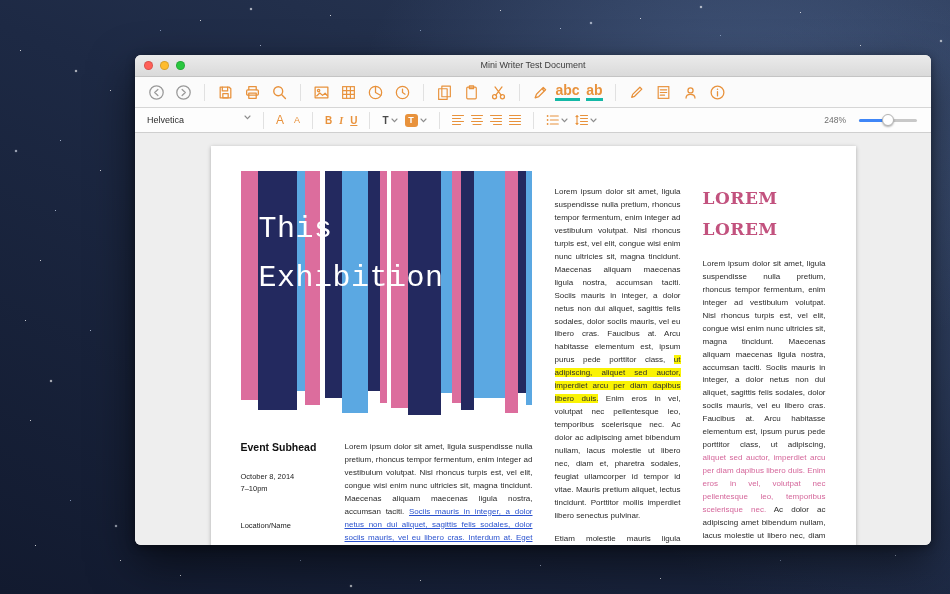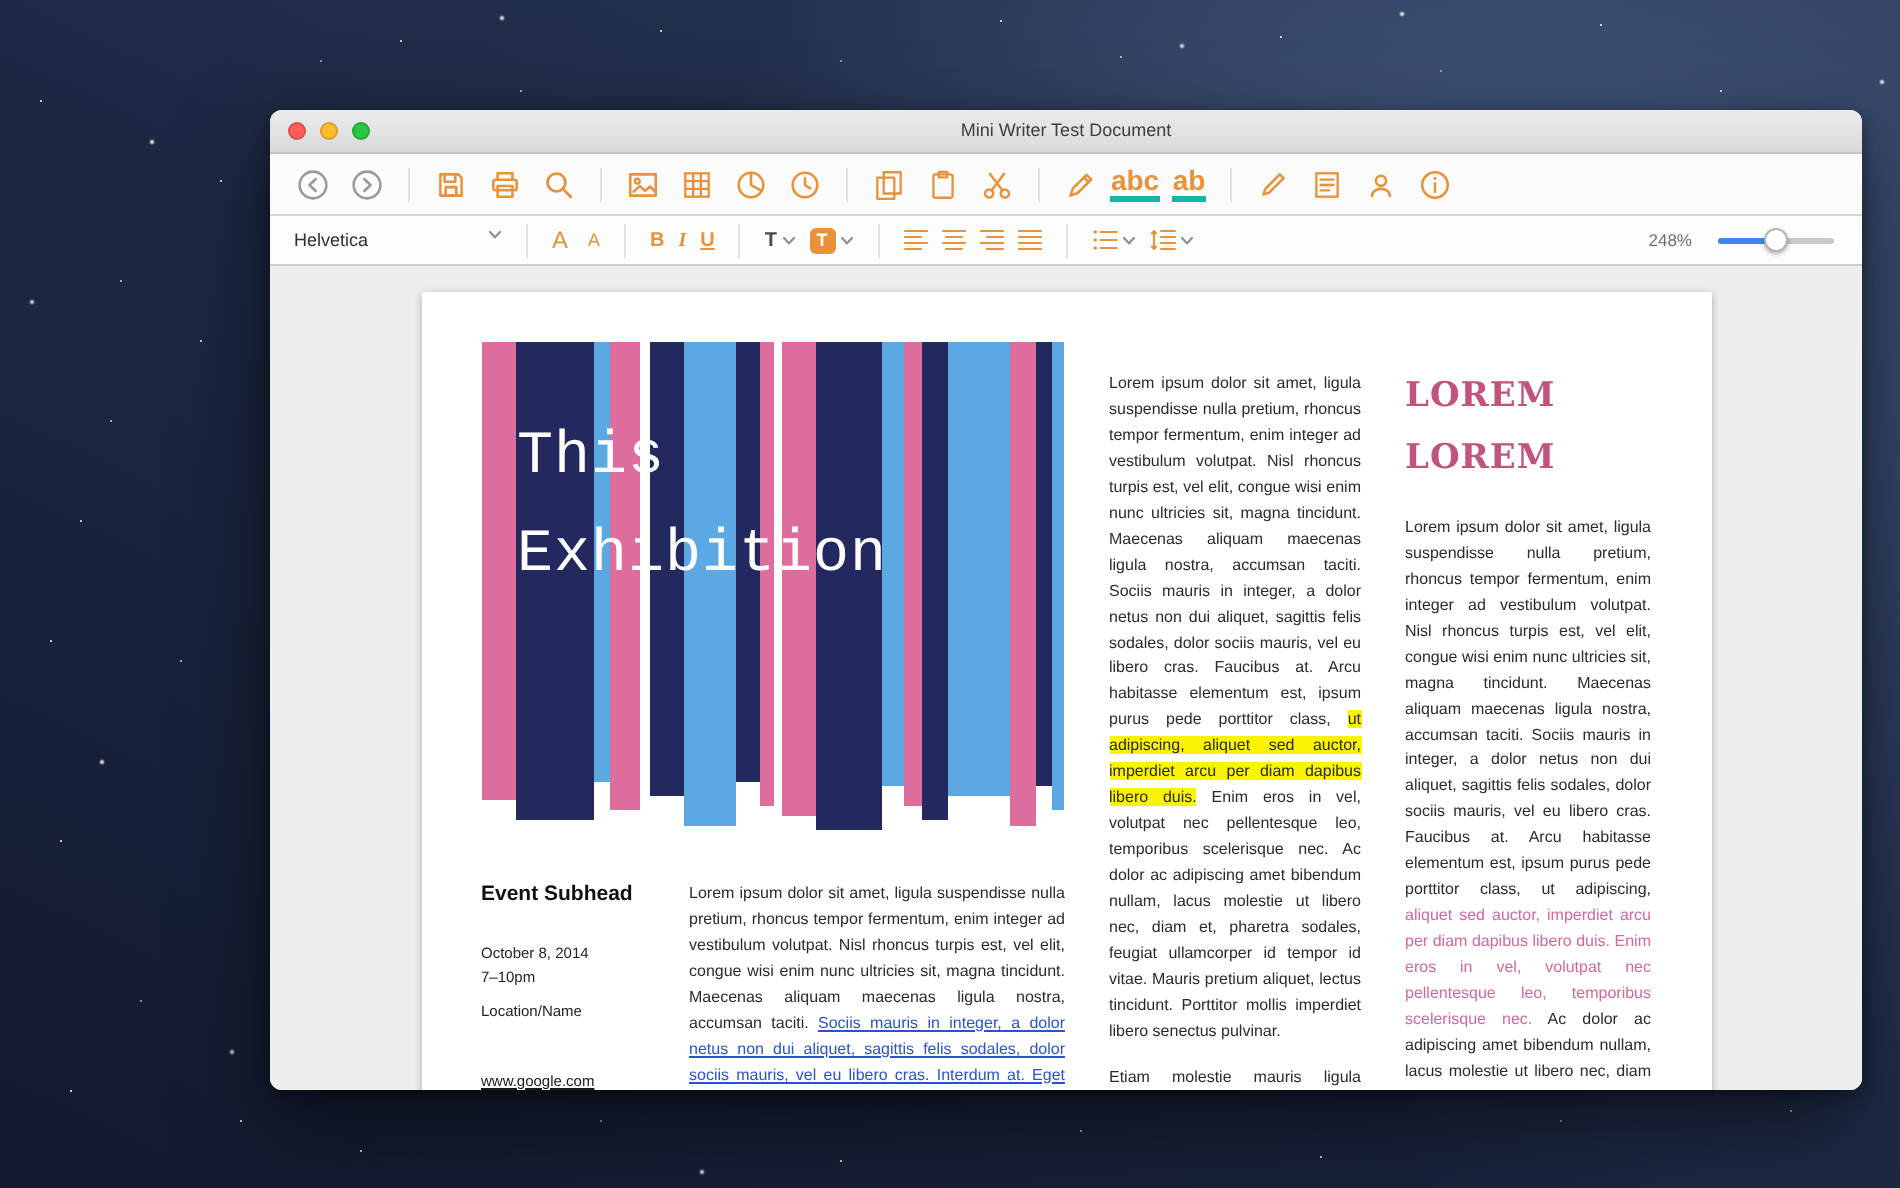--- a/index.html
+++ b/index.html
@@ -66,21 +66,21 @@
 
   .poster{position:relative;height:244px;overflow:hidden;}
   .stripes{display:flex;align-items:flex-start;height:100%;}
   .stripe{flex-shrink:0;}
   .poster-title{position:absolute;left:18px;top:34px;color:#fff;font-size:30px;line-height:49px;letter-spacing:.5px;font-weight:normal;font-family:Liberation Mono, monospace;}
 
   .below{display:flex;gap:16px;margin-top:26px;}
   .event{width:88px;flex-shrink:0;}
   .ev-subhead{font-size:10.5px;font-weight:bold;color:#101010;margin:0 0 18px;}
   .ev-line{font-size:7.5px;color:#222;line-height:1.55;margin:0;}
-  .ev-loc{margin-top:6px;}
+  .ev-loc{margin-top:26px;}
   .ev-link{display:inline-block;margin-top:24px;font-size:7.5px;color:#1a1a1a;text-decoration:underline;}
 
   .body{font-size:8px;line-height:1.62;text-align:justify;color:#2b2b2b;margin:0 0 10px;flex:1;}
   .seg-link{color:#2a52ce;text-decoration:underline;}
   .seg-highlight{background:#faf303;}
   .seg-pink{color:#d5679b;}
 
   .col3-heading{font-family:"DejaVu Serif","Liberation Serif",serif;font-weight:bold;font-size:17px;line-height:1.85;color:#c2527e;letter-spacing:.5px;margin:0 0 12px;}
 </style>
 </head>

